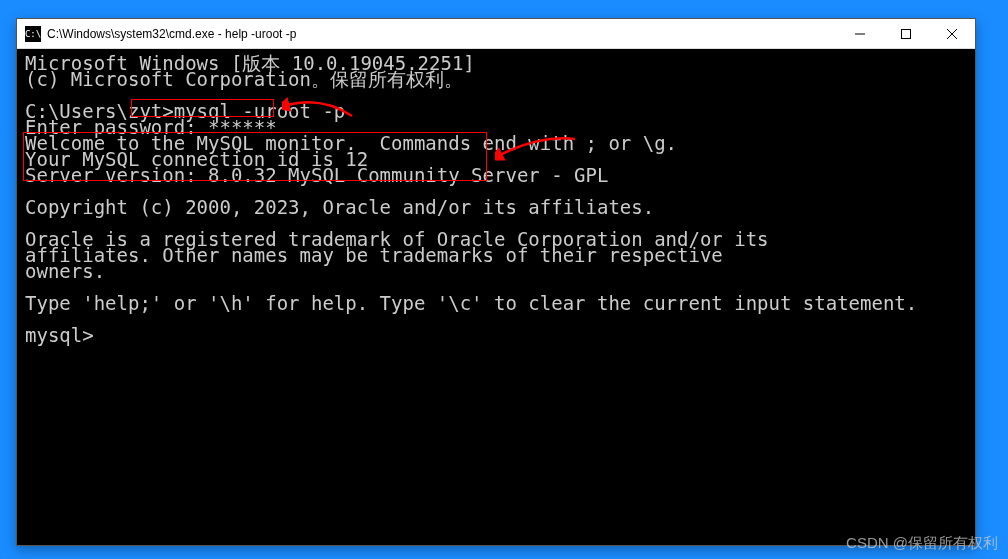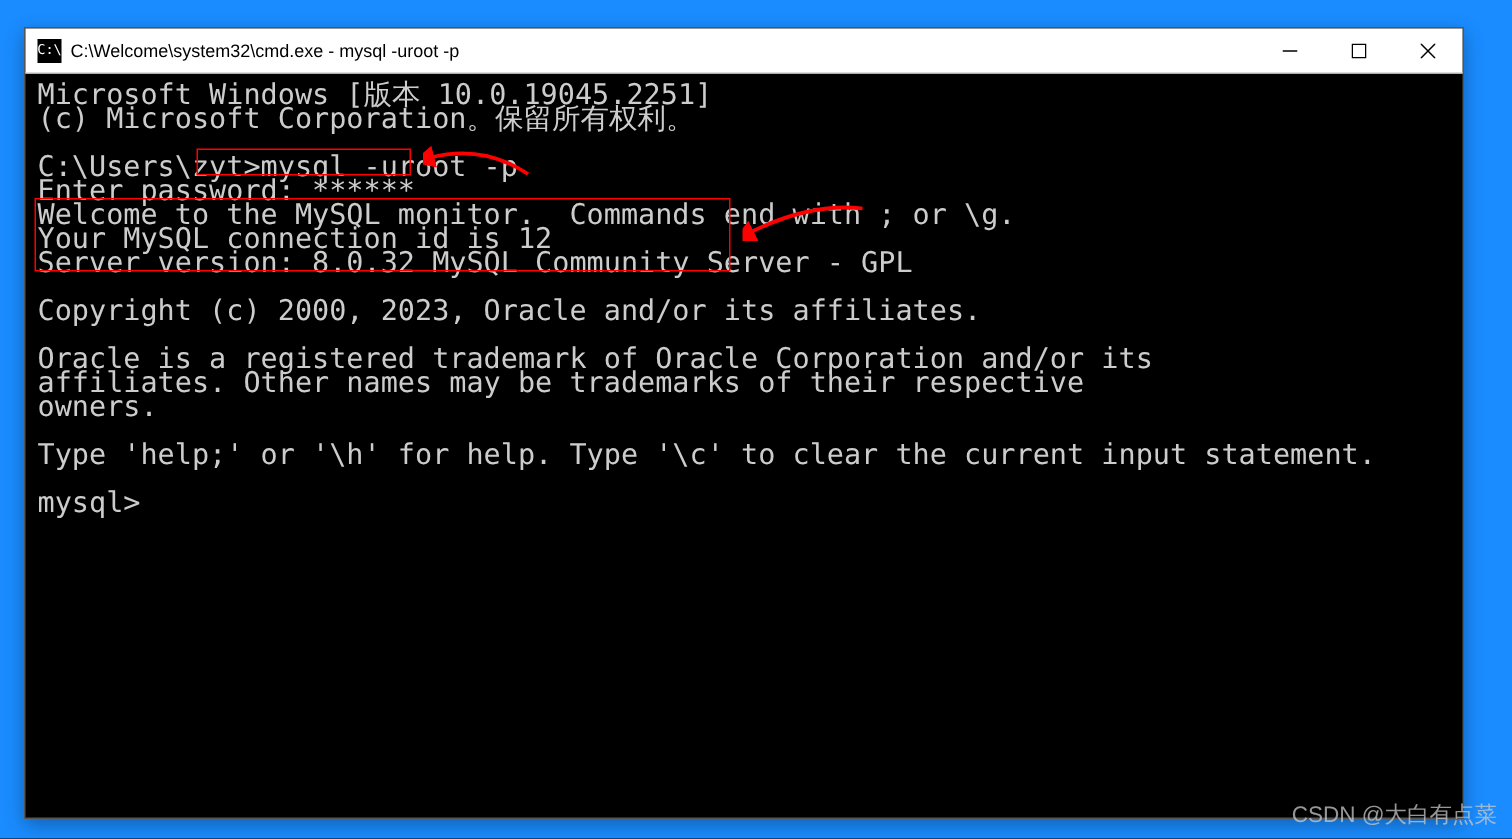--- a/index.html
+++ b/index.html
@@ -108,21 +108,21 @@
       font-family: "Microsoft YaHei", sans-serif;
       pointer-events: none;
     }
   </style>
 </head>
 <body>
 
 <div class="window">
   <div class="titlebar">
     <span class="titlebar-icon"></span>
-    <span class="titlebar-text">C:\Welcome\system32\cmd.exe - mysql  -uroot -p</span>
+    <span class="titlebar-text">C:\Windows\system32\cmd.exe - help  -uroot -p</span>
     <div class="titlebar-controls">
       <div class="tb-btn">
         <svg viewBox="0 0 10 10">
             <line x1="0" y1="5" x2="10" y2="5" stroke="#000" stroke-width="1"></line>
           </svg>
       </div>
       <div class="tb-btn">
         <svg viewBox="0 0 10 10">
             <rect x="0.5" y="0.5" width="9" height="9" fill="none" stroke="#000" stroke-width="1"></rect>
           </svg>
@@ -185,13 +185,13 @@
       <defs>
           <marker id="ah2" markerWidth="8" markerHeight="8" refX="1" refY="3" orient="auto">
             <polygon points="0 0, 6 3, 0 6" fill="#ff0000"></polygon>
           </marker>
         </defs>
       <path d="M 80 6 Q 45 2 5 22" stroke="#ff0000" stroke-width="2.5" fill="none" marker-end="url(#ah2)"></path>
     </svg>
   </div>
 </div>
 
-<div class="watermark">CSDN @大白有点菜</div>
+<div class="watermark">CSDN @保留所有权利</div>
 
 </body></html>

